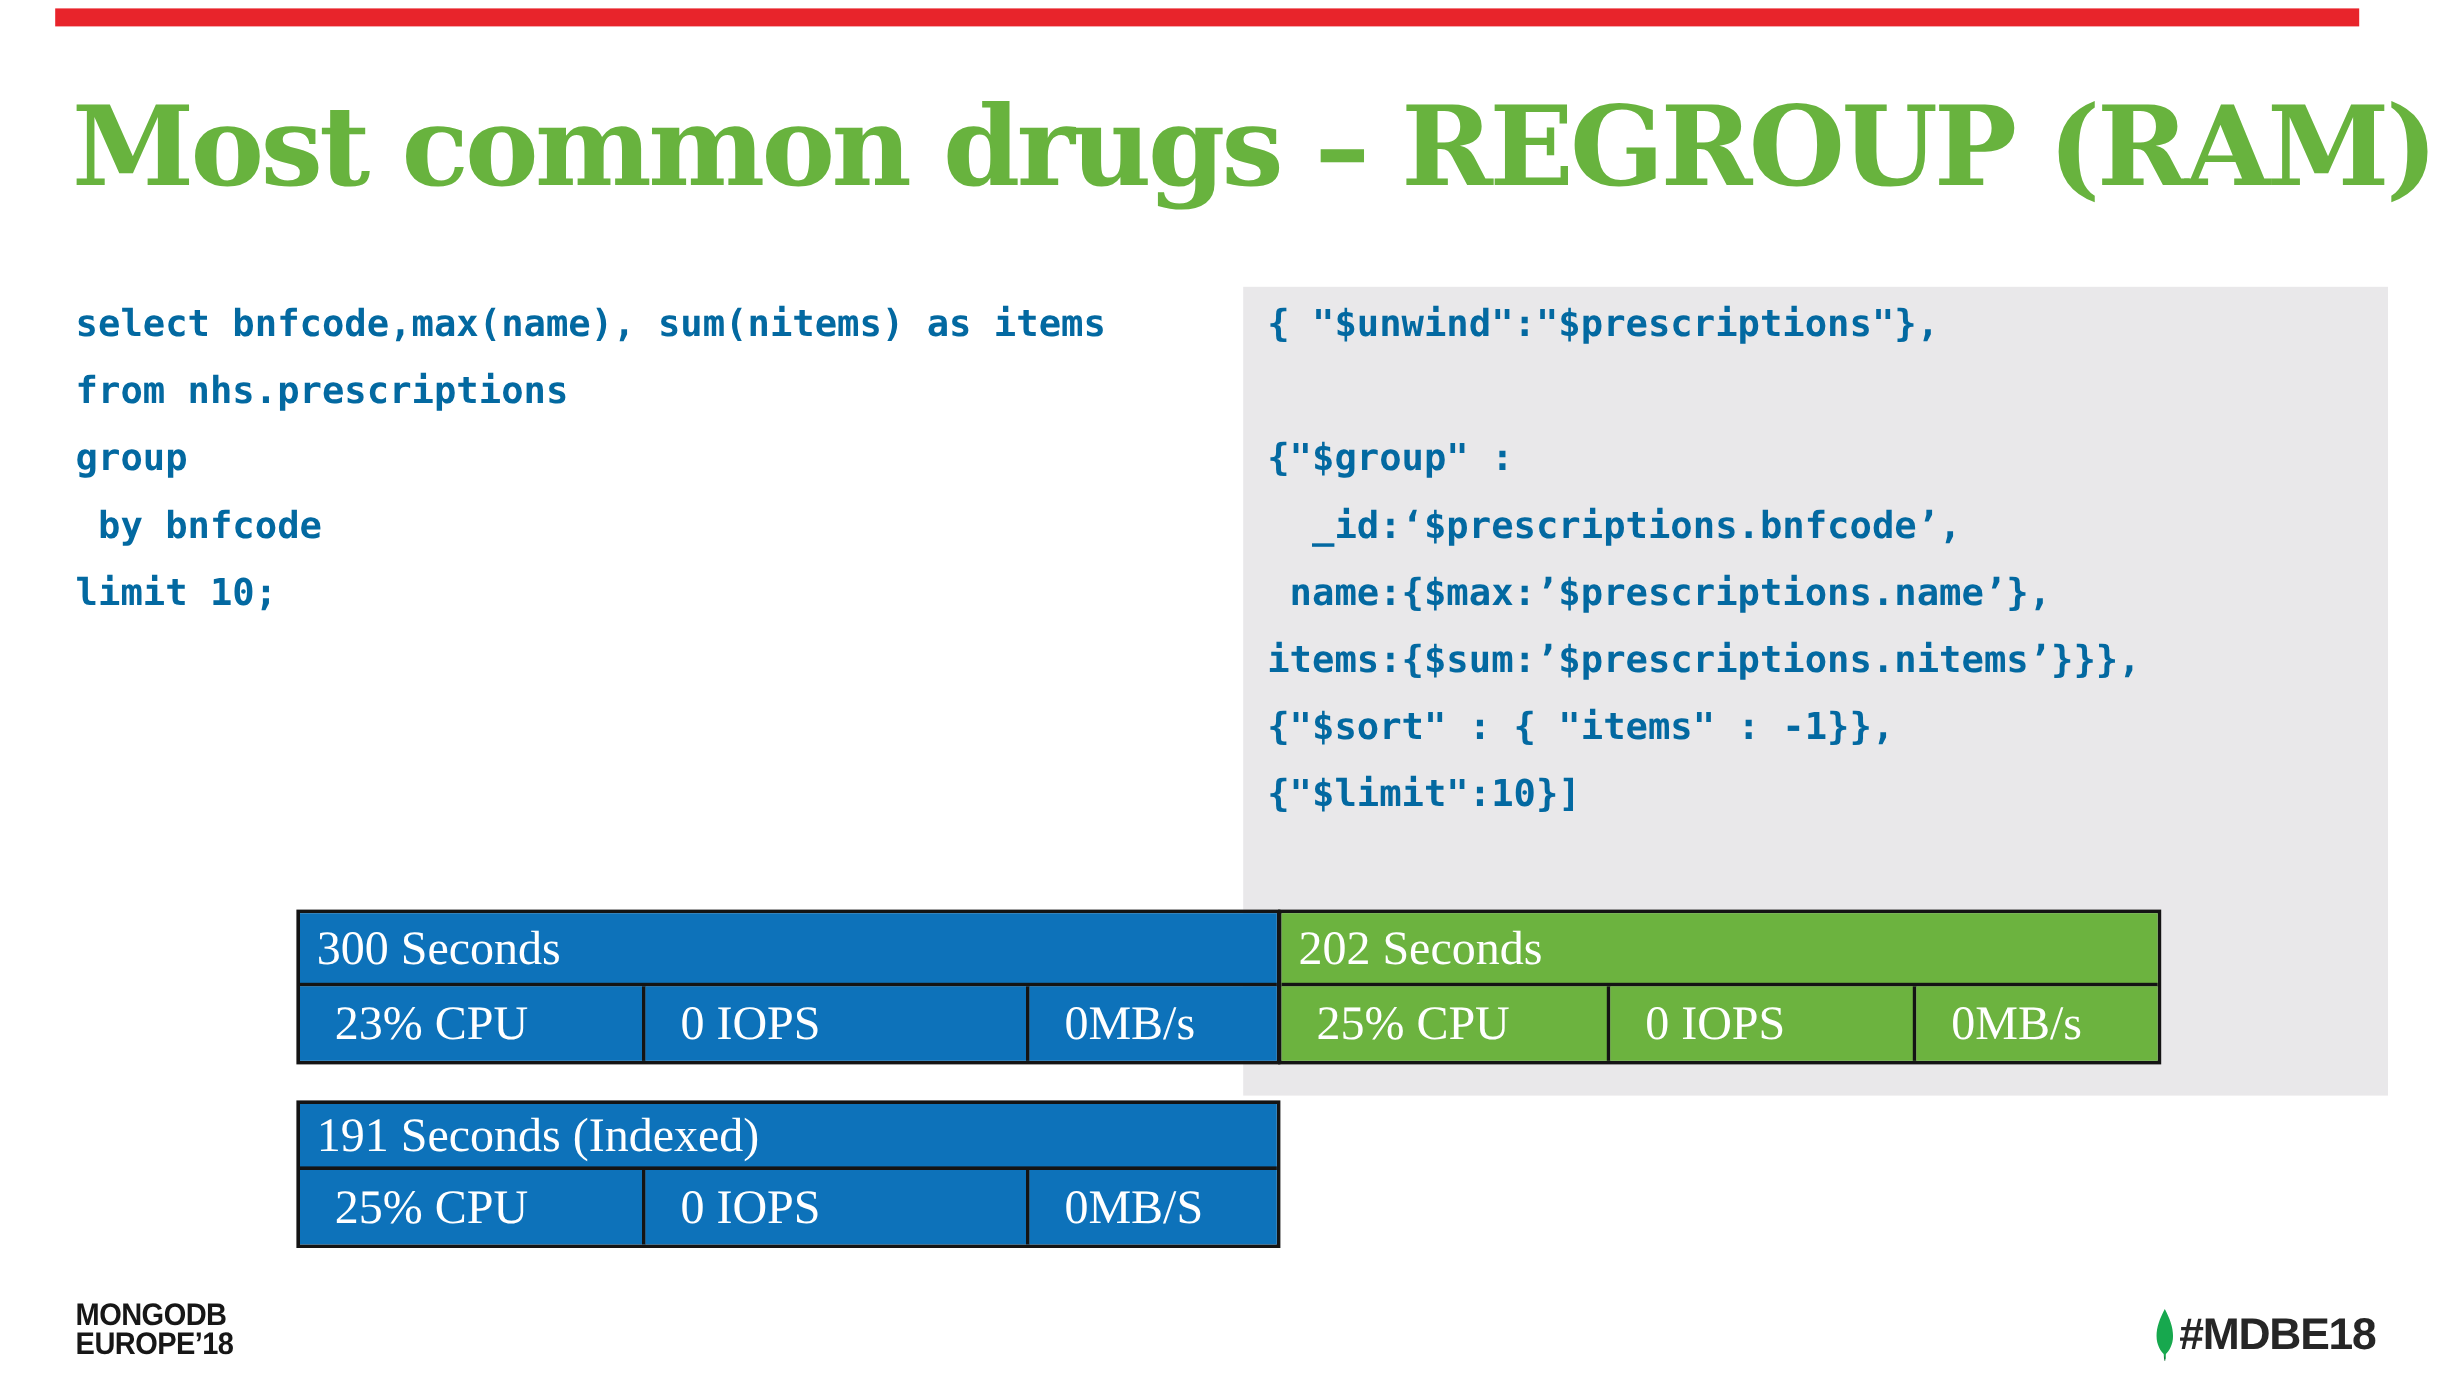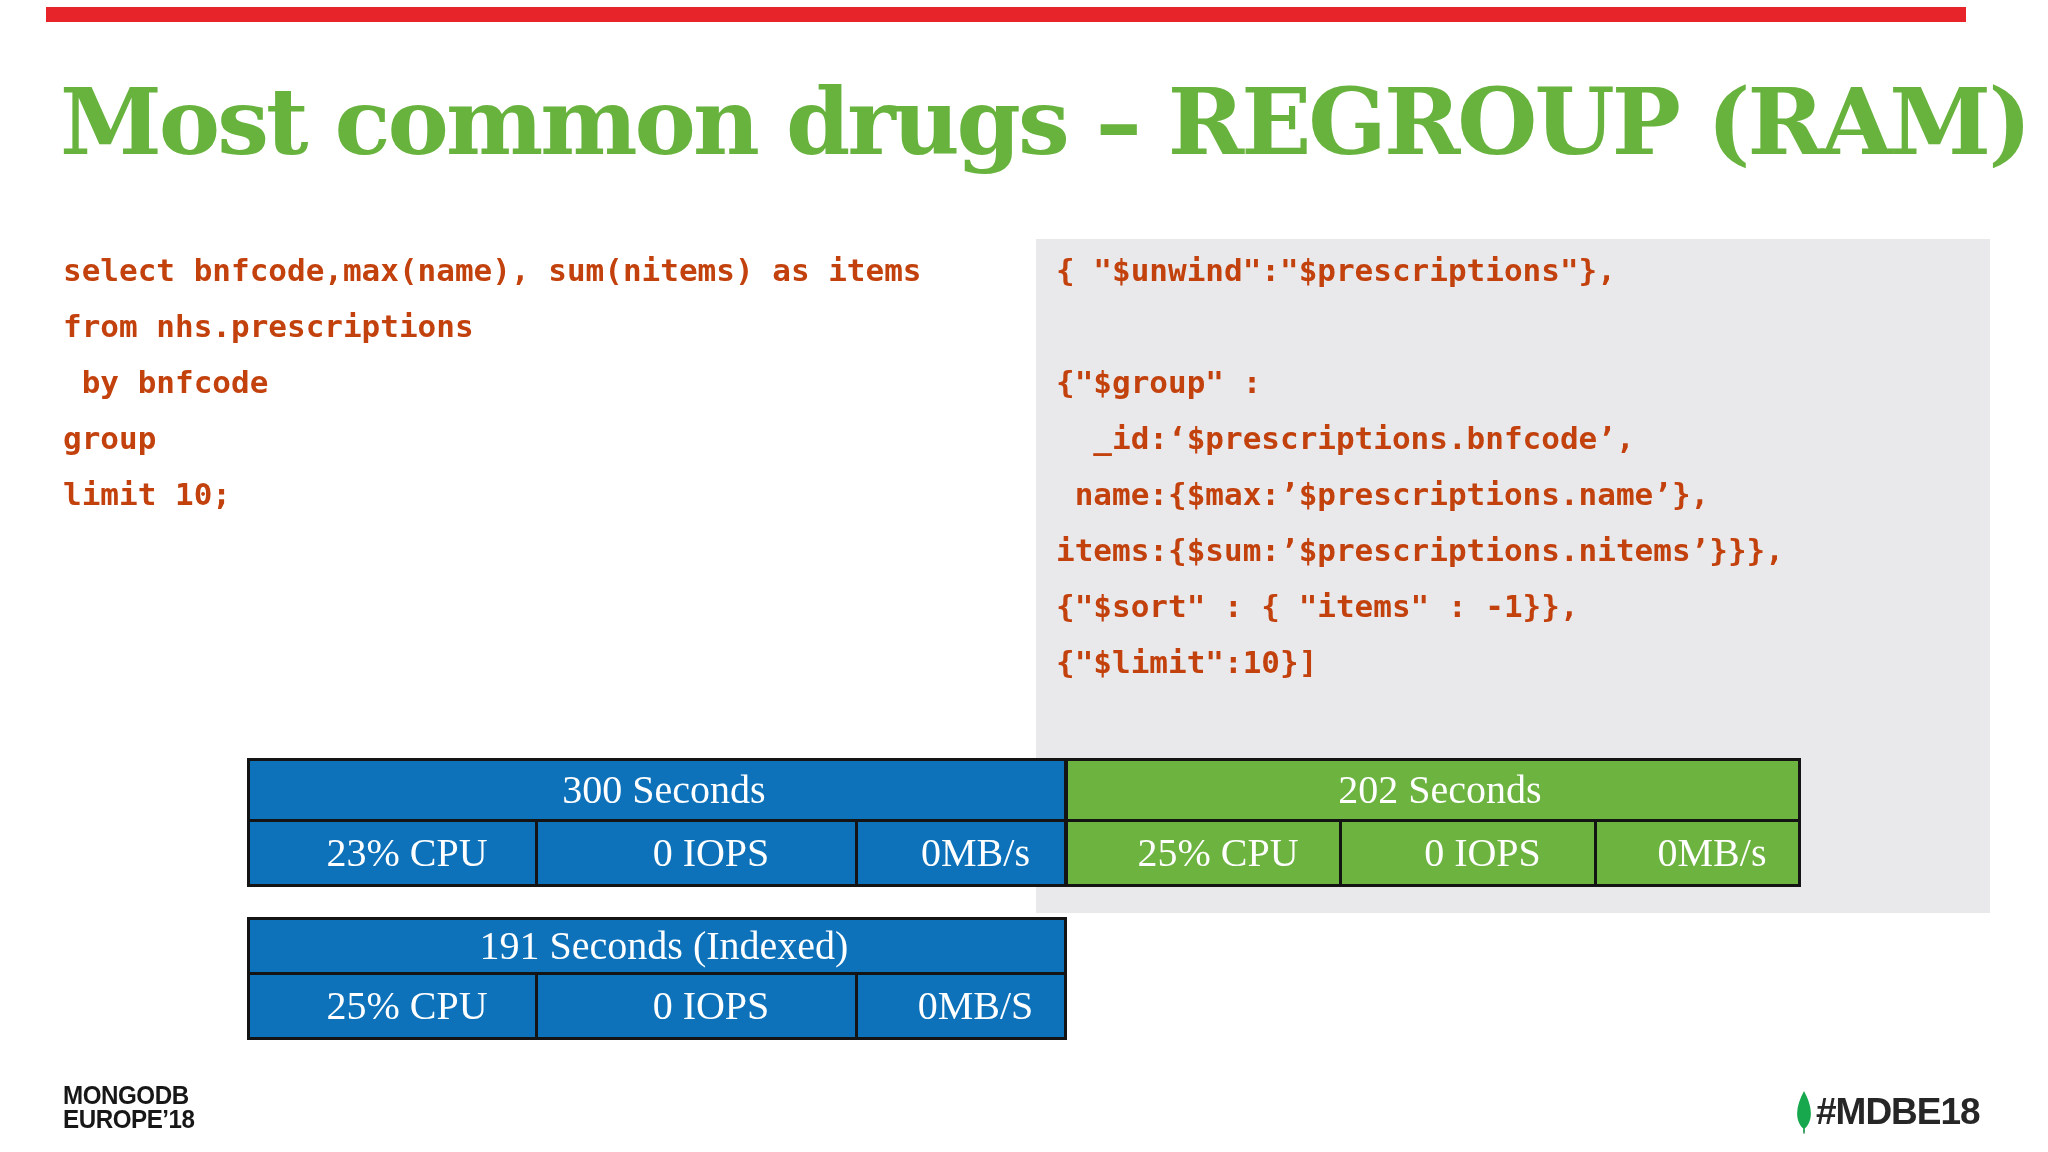--- a/index.html
+++ b/index.html
@@ -9,28 +9,28 @@
   
   .accent-bar{position:absolute;left:46px;top:7px;width:1920px;height:15px;background:#e8242b;}
 
   
   .slide-title{position:absolute;left:60px;top:72px;width:1900px;
                font-family:"DejaVu Serif",serif;font-weight:bold;
                font-size:92px;line-height:100px;letter-spacing:-3px;color:#68b33e;white-space:nowrap;text-align:right;}
 
   
   .code{font-family:"DejaVu Sans Mono","Liberation Mono",monospace;font-weight:bold;
-        font-size:31px;color:#c2410c;}
+        font-size:31px;color:#0369a1;}
   .code-line{height:56px;line-height:56px;white-space:pre;}
   .sql-block{position:absolute;left:63px;top:242px;}
   .mongo-panel{position:absolute;left:1036px;top:239px;width:954px;height:674px;background:#e9e8ea;}
   .mongo-code{padding:3px 0 0 20px;}
 
   
-  .bench-table{position:absolute;border:3px solid #141414;box-sizing:content-box;text-align:center;}
+  .bench-table{position:absolute;border:3px solid #141414;box-sizing:content-box;}
   .bench-header{border-bottom:3px solid #141414;padding-left:14px;
                 font-family:"Liberation Serif",serif;font-size:40px;color:#ffffff;white-space:nowrap;}
   .bench-row{display:flex;}
   .bench-cell{border-right:3px solid #141414;padding-left:29px;box-sizing:content-box;
               font-family:"Liberation Serif",serif;font-size:40px;color:#ffffff;white-space:nowrap;}
   .bench-cell:last-child{border-right:none;}
 
   .t-blue{background:#0d72ba;}
   .t-green{background:#6cb33f;}
 
@@ -61,22 +61,22 @@
 
 <div id="slide">
 
   <div class="accent-bar"></div>
 
   <div class="slide-title">Most common drugs – REGROUP (RAM)</div>
 
   <div class="sql-block code">
     <div class="code-line">select bnfcode,max(name), sum(nitems) as items</div>
     <div class="code-line">from nhs.prescriptions</div>
+    <div class="code-line">group</div>
     <div class="code-line"> by bnfcode</div>
-    <div class="code-line">group</div>
     <div class="code-line">limit 10;</div>
   </div>
 
   <div class="mongo-panel">
     <div class="mongo-code code">
       <div class="code-line">{ "$unwind":"$prescriptions"},</div>
       <div class="code-line"></div>
       <div class="code-line">{"$group" :</div>
       <div class="code-line">  _id:‘$prescriptions.bnfcode’,</div>
       <div class="code-line"> name:{$max:’$prescriptions.name’},</div>

